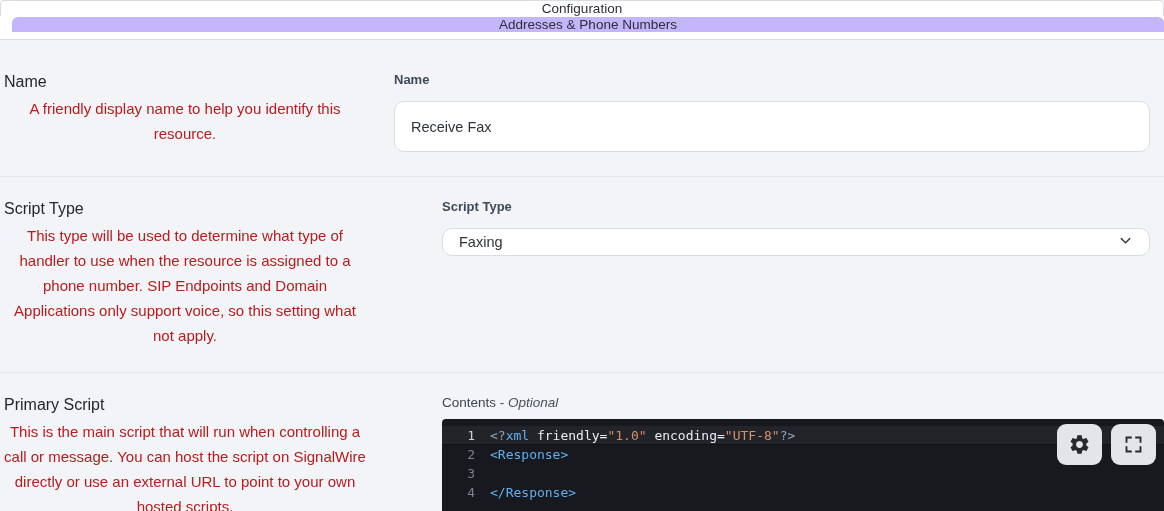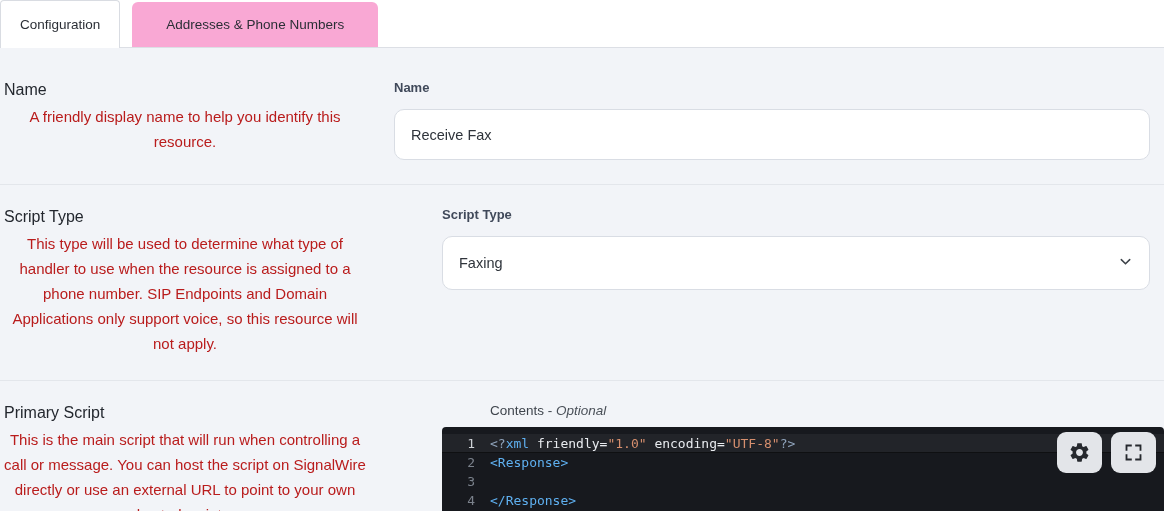--- a/index.html
+++ b/index.html
@@ -5,36 +5,36 @@
   * { box-sizing: border-box; }
   html,body { margin:0; padding:0; }
   body {
     width:1164px; height:511px; overflow:hidden;
     background:#ffffff;
     font-family:"Liberation Sans", sans-serif;
     color:#23272e;
   }
   
   .tabbar {
-    position:relative; height:48px; background:#ffffff;
+    position:relative; height:40px; background:#ffffff;
     border-bottom:1px solid #dcdfe5;
-    display:flex; align-items:stretch;
+    display:flex; align-items:stretch;flex-direction:column;
   }
   .tab {
     display:flex; align-items:center; justify-content:center;
     font-size:13.5px; color:#2b2f36; cursor:pointer; white-space:nowrap;
   }
   .tab.active {
     background:#ffffff;
     border:1px solid #d9dce2; border-bottom:none;
     border-radius:4px 4px 0 0;
     padding:0 19px; margin-bottom:-1px; z-index:2;
   }
   .tab.inactive {
-    background:#f9a8d4;
+    background:#c4b5fd;
     border-radius:6px 6px 0 0;
     padding:0 34px; margin-left:12px; margin-top:2px;
   }
   
   .content {
     height:471px; background:#f2f4f8; padding-top:10px; overflow:hidden;
   }
   .row {
     display:grid; grid-template-columns:390px 1fr;
     padding:20px 14px 24px 4px;
@@ -45,27 +45,27 @@
   .row-heading { font-size:16px; font-weight:400; color:#23272e; line-height:24px; margin:0 0 2px 0; }
   .row-desc { font-size:15px; color:#b91c1c; line-height:25px; margin:0;text-align:center; }
   .field-label { font-size:13px; font-weight:700; color:#40495a; line-height:20px; margin-bottom:11px; }
   .text-input {
     width:100%; height:51px; background:#ffffff;
     border:1px solid #d9dde4; border-radius:10px;
     padding:0 16px; font-size:14.5px; color:#2f343b;
     font-family:"Liberation Sans", sans-serif; outline:none;
   }
   .select-control {
-    width:100%; height:54px; background:#ffffff;
+    width:100%; height:28px; background:#ffffff;
     border:1px solid #d9dde4; border-radius:10px;
     padding:0 16px; font-size:14.5px; color:#2f343b;
     display:flex; align-items:center; justify-content:space-between;
     cursor:pointer;
   }
-  .contents-label { font-size:13.5px; color:#3f454d; line-height:20px; margin-bottom:6px;margin-left:48px; }
+  .contents-label { font-size:13.5px; color:#3f454d; line-height:20px; margin-bottom:6px; }
   .contents-label .optional { font-style:italic; color:#4a5058; }
   
   .editor-wrap { position:relative; }
   .editor {
     height:101px; background:#17191e; overflow:hidden;
     border-radius:4px 4px 0 0;
     font-family:"DejaVu Sans Mono", monospace;
     font-size:13px; line-height:19px;
     padding-top:7px; cursor:text;
   }
@@ -115,21 +115,21 @@
     </div>
     <div class="rightcol">
       <div class="field-label">Name</div>
       <input class="text-input" type="text" value="Receive Fax" style="">
     </div>
   </div>
 
   <div class="row">
     <div class="leftcol">
       <h3 class="row-heading">Script Type</h3>
-      <p class="row-desc">This type will be used to determine what type of handler to use when the resource is assigned to a phone number. SIP Endpoints and Domain Applications only support voice, so this resource will not apply.</p>
+      <p class="row-desc">This type will be used to determine what type of handler to use when the resource is assigned to a phone number. SIP Endpoints and Domain Applications only support voice, so this setting what not apply.</p>
     </div>
     <div class="rightcol">
       <div class="field-label">Script Type</div>
       <div class="select-control">
         <span>Faxing</span>
         <span>
           <svg width="15" height="15" viewBox="0 0 16 16" fill="none">
             <path d="M3.5 6l4.5 4.5L12.5 6" stroke="#3c4248" stroke-width="1.6" stroke-linecap="round" stroke-linejoin="round"></path>
           </svg>
         </span>

